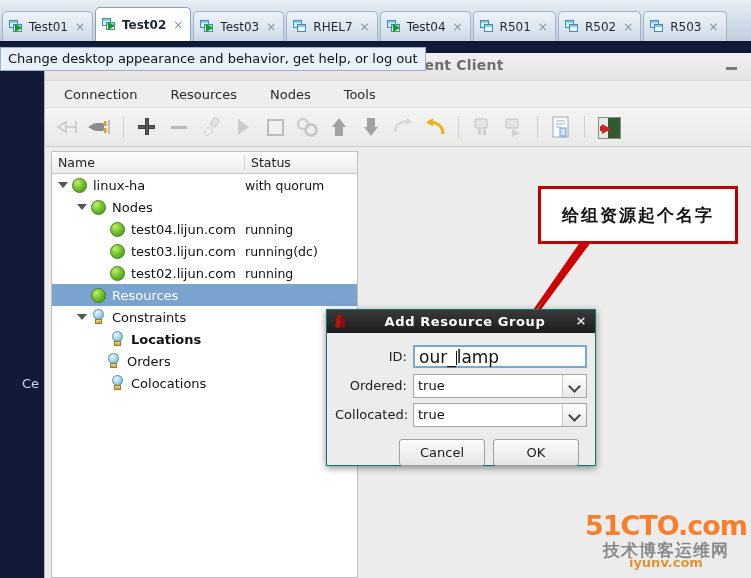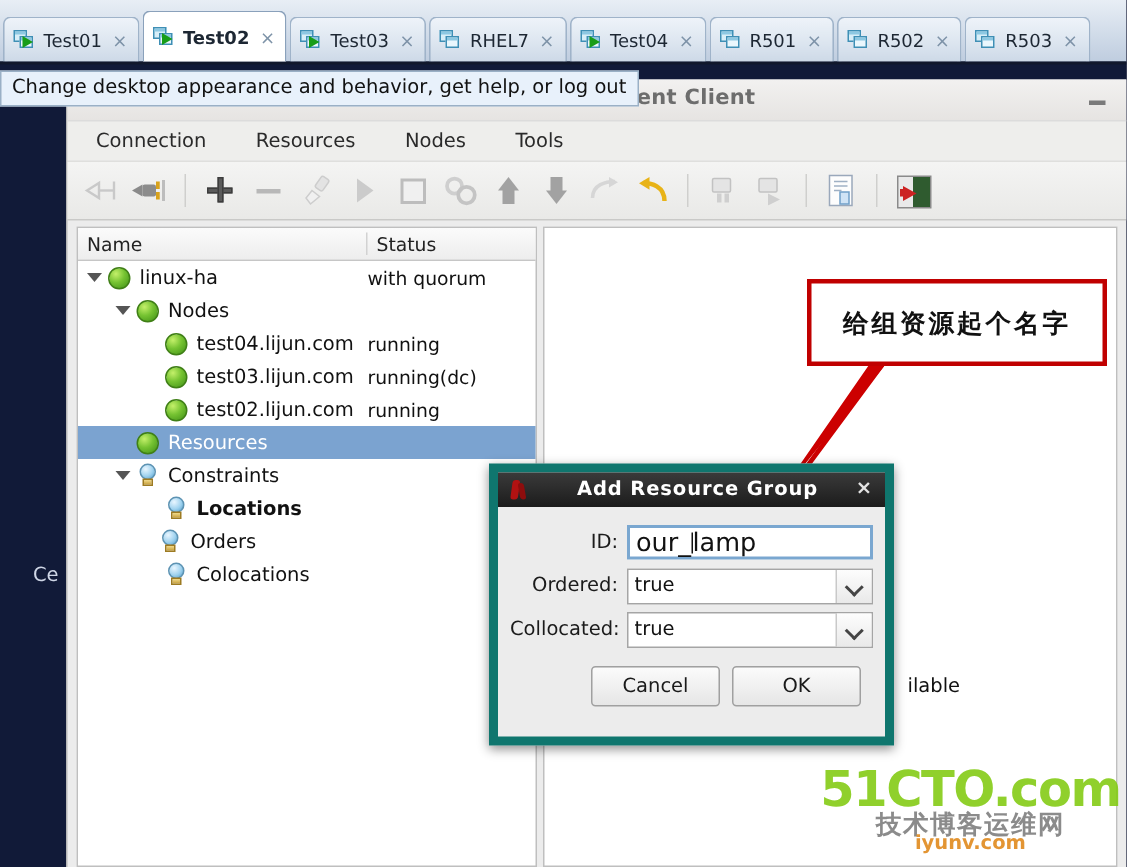--- a/index.html
+++ b/index.html
@@ -228,23 +228,23 @@
     display: flex; align-items: center; justify-content: center;
     font-size: 17px; font-weight: bold; color: #111;
     letter-spacing: 2px;
     z-index: 50;
   }
   .annot-arrow { position: absolute; left: 480px; top: 215px; width: 140px; height: 130px; z-index: 49; }
 
   
   .dialog {
     position: absolute; left: 326px; top: 309px;
-    width: 270px; height: 188px;
+    width: 270px; height: 157px;
     background: #ececec;
-    border: 6px solid #0f766e;
+    border: 1px solid #0f766e;
     box-shadow: 0 2px 7px rgba(0,0,0,.45);
     z-index: 60;
     box-sizing: border-box;
   }
   .dlg-title {
     height: 23px;
     background: linear-gradient(#3a3a3a, #1c1c1c);
     color: #ffffff;
     display: flex; align-items: center;
     font-size: 13px; font-weight: bold;
@@ -299,21 +299,21 @@
     font-size: 13px; color: #1a1a1a;
     display: flex; align-items: center; justify-content: center;
   }
 
   
   .wm {
     position: absolute; right: 4px; bottom: 8px;
     text-align: center; z-index: 30; opacity: .9;
   }
   .wm .l1 {
-    font-size: 33px; font-weight: bold; color: #84cc16;
+    font-size: 27px; font-weight: bold; color: #f97316;
     letter-spacing: -1px; line-height: 28px;
     font-family: "DejaVu Sans", "Liberation Sans", sans-serif;
   }
   .wm .l2 {
     font-size: 17px; font-weight: bold; color: #7f7f7f;
     line-height: 20px; letter-spacing: 1px;
   }
   .wm .l3 {
     font-size: 13px; font-weight: bold; color: #e08a1e;
     line-height: 14px; margin-top: -4px;
@@ -631,23 +631,20 @@
                 <span class="bulb">
                   <span class="glass"></span>
                   <span class="base"></span>
                 </span>
                 <span>Colocations</span>
               </div>
               <div class="st"></div>
             </div>
           </div>
       </div>
-      <div class="right-pane">
-        <div class="rp-text">ilable</div>
-      </div>
     </div>
   </div>
 
   <svg class="annot-arrow" viewBox="0 0 140 130">
     <polygon points="128,4 116,14 40,118 52,100 36,112 30,126 46,108 54,104" fill="#cc0000"></polygon>
     <polygon points="130,2 112,10 33,124 30,128 44,110 120,16" fill="#cc0000"></polygon>
   </svg>
 
   <div class="annot">给组资源起个名字</div>
 

